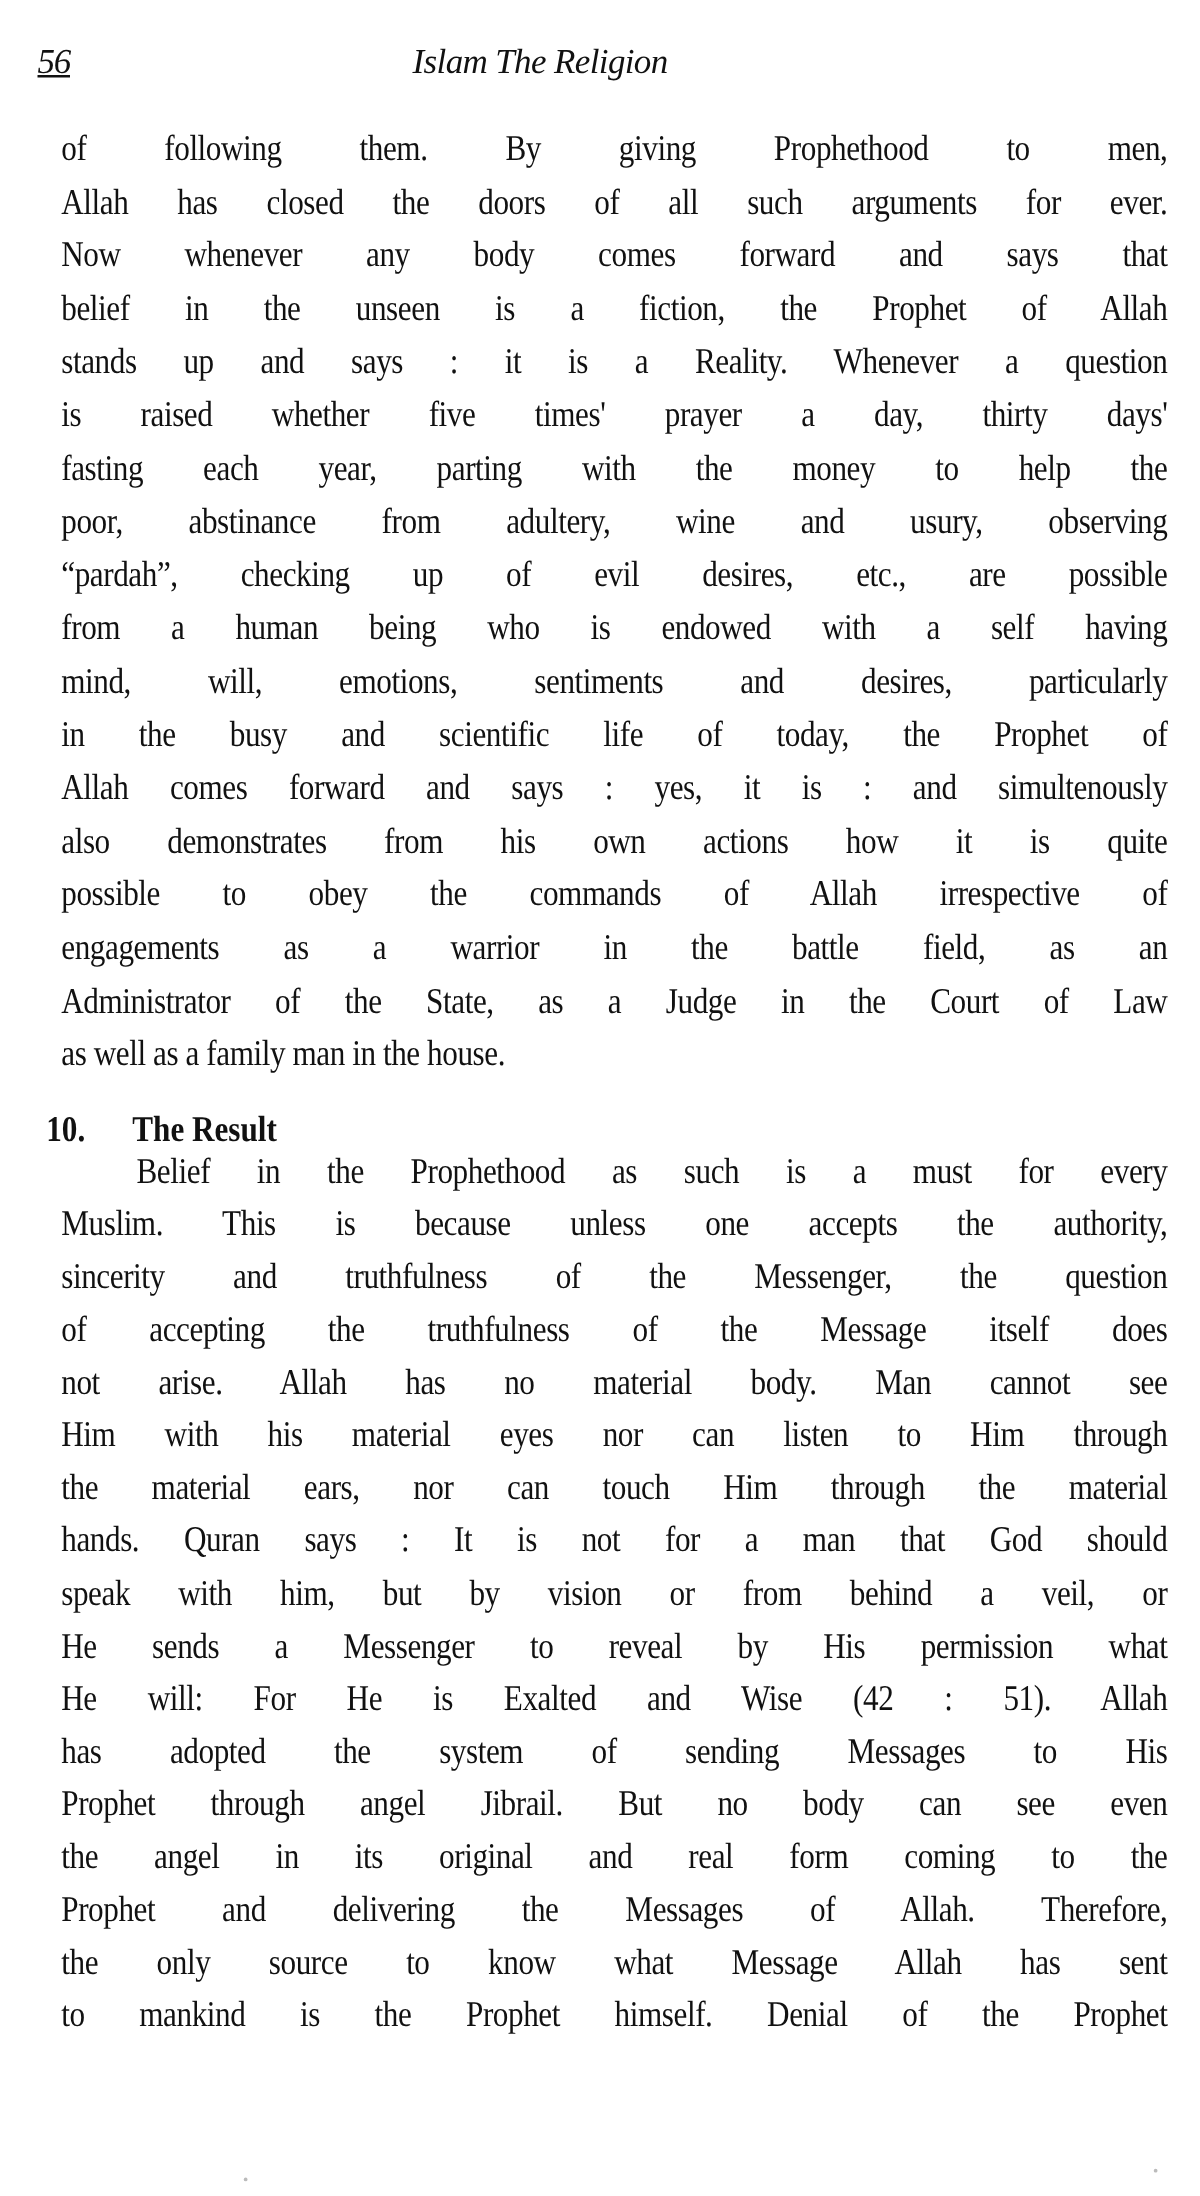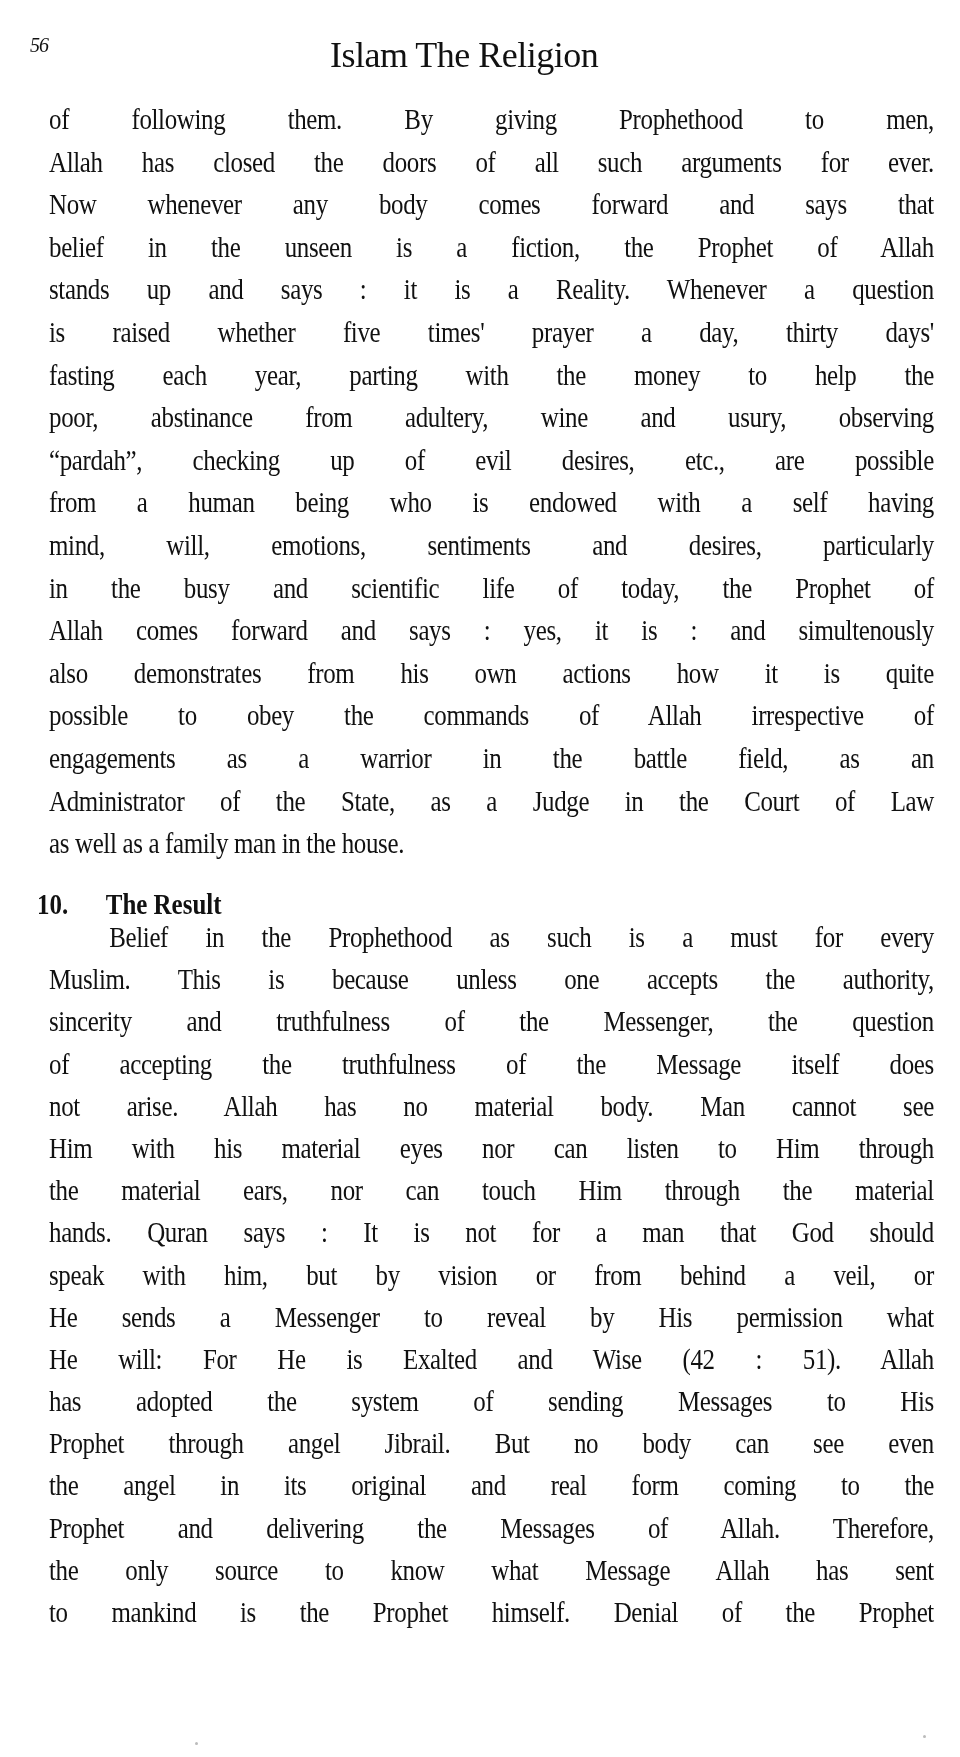--- a/index.html
+++ b/index.html
@@ -25,29 +25,31 @@
     position: absolute;
     left: 30px;
     top: 34px;
     width: 900px;
     height: 40px;
   }
   .page-number {
     position: absolute;
     left: 0;
     top: 0;
-    font-size: 20px;
+    font-size: 28px;
     font-style: italic;
     letter-spacing: -1px;
+    text-decoration: underline;
   }
   .running-title {
     position: absolute;
     left: 300px;
     top: 0;
-    font-size: 36px;
+    font-size: 28px;
+    font-style: italic;
     letter-spacing: -0.5px;
   }
   .body-text {
     position: absolute;
     left: 37px;
     width: 885px;
     margin-left: 12px;
   }
   .line {
     display: block;

